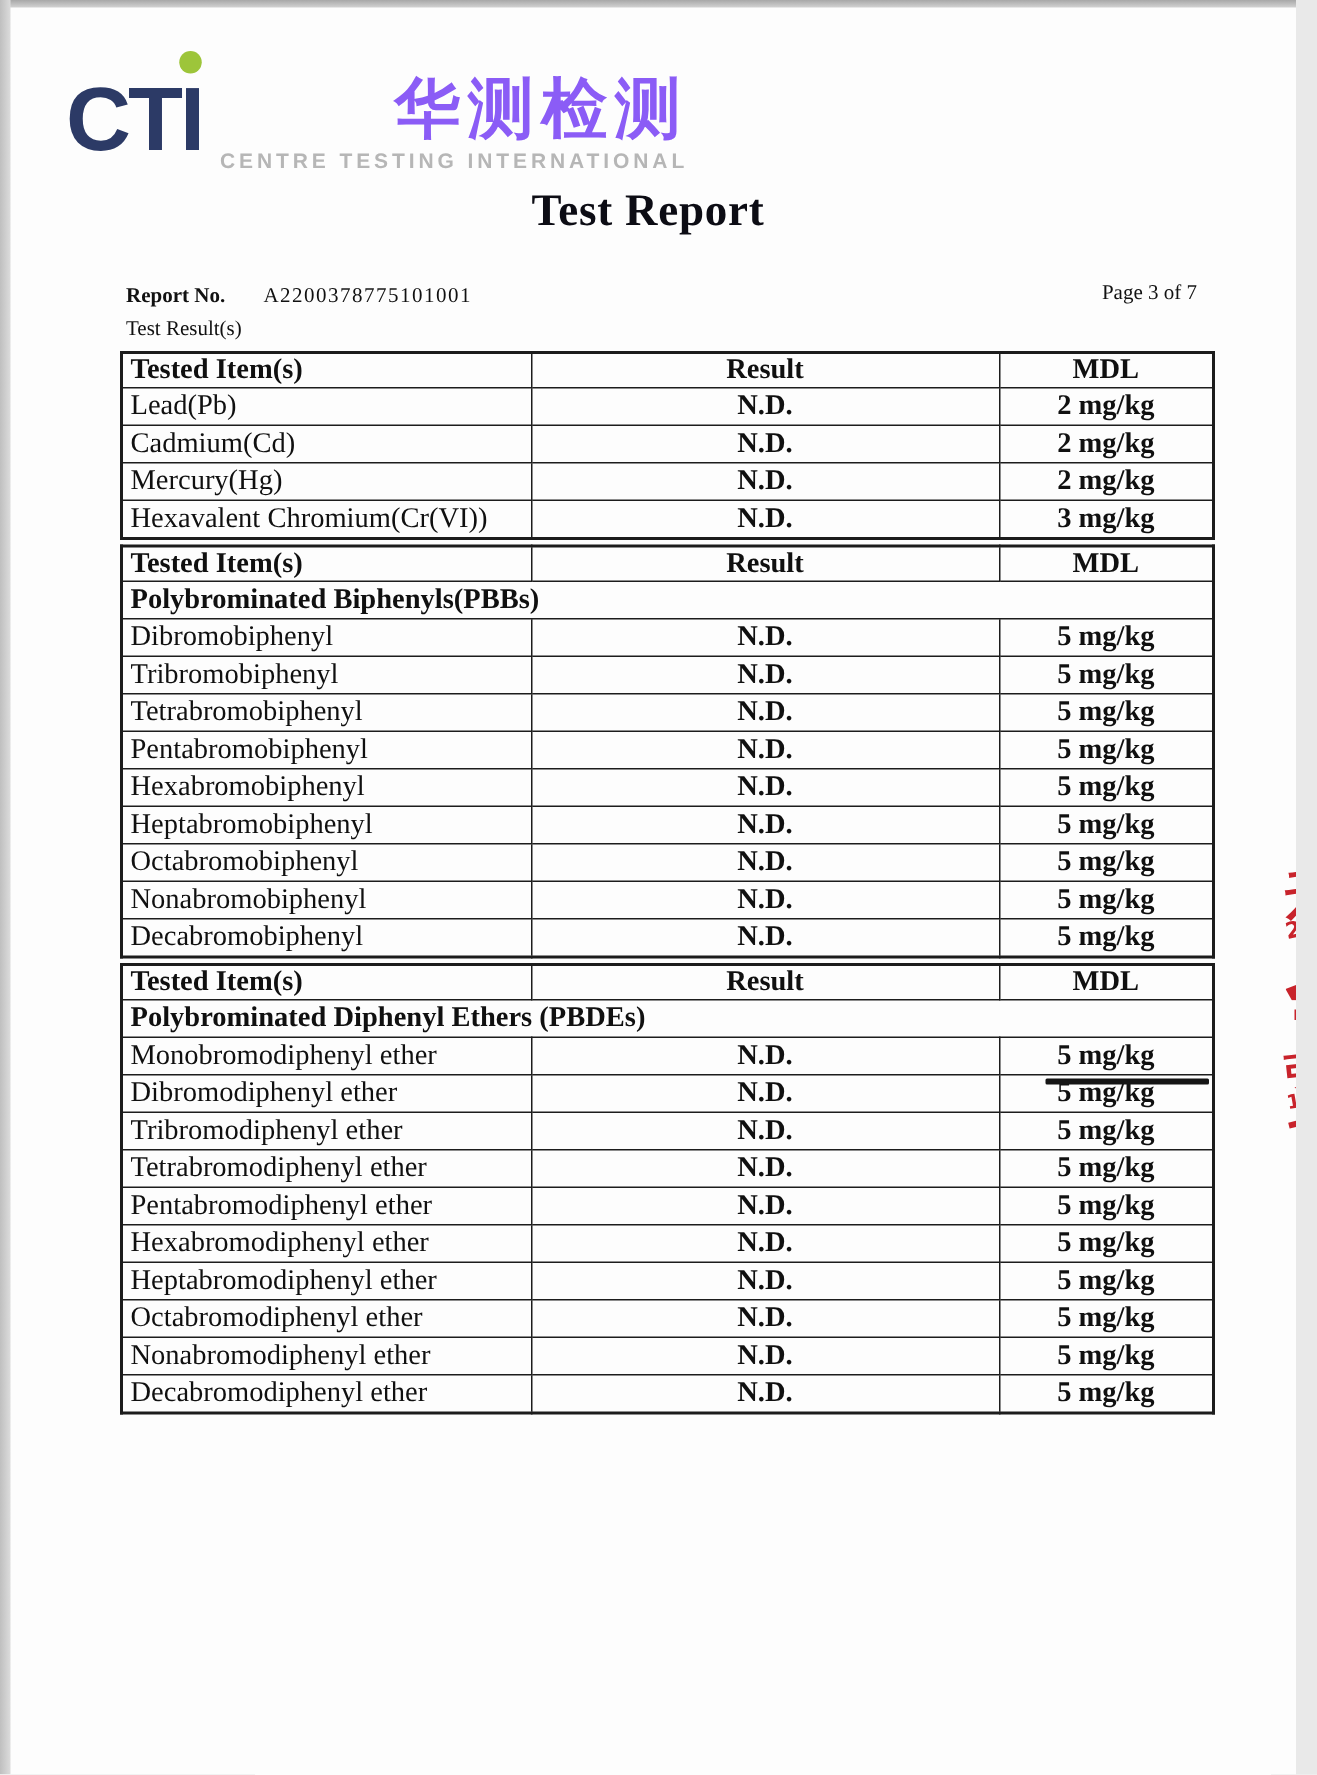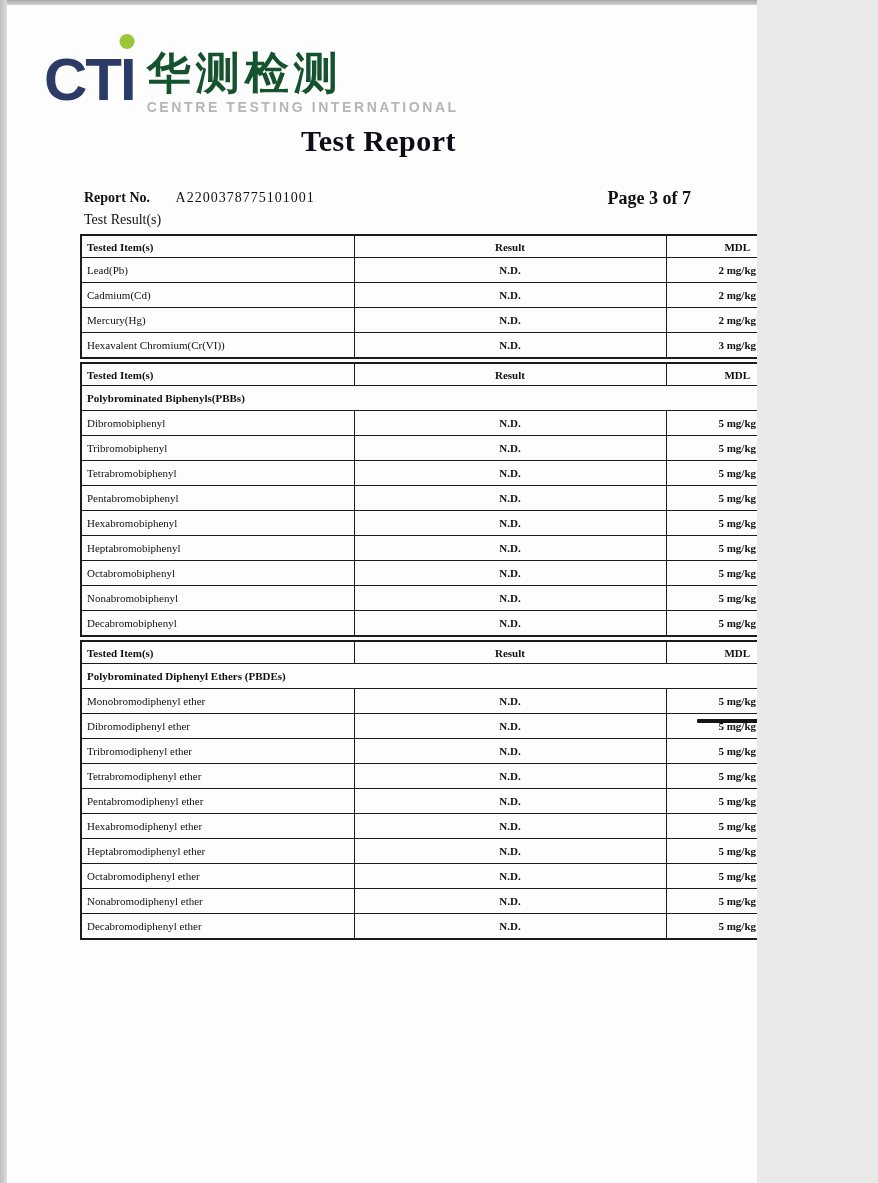--- a/index.html
+++ b/index.html
@@ -1,52 +1,52 @@
 <!DOCTYPE html>
 <html style="--logo-blue: #2c3a66; --logo-green: #9dc53a; --stamp-red: #c8232b; --table-border: #1c1c1c;"><head>
 <meta charset="utf-8">
 <style>
   html,body{margin:0;padding:0;background:#e9e9e9;}
   .page{
-    position:relative;width:757px;height:1183px;background:#fdfdfd;
+    position:relative;width:864px;height:1183px;background:#fdfdfd;
     overflow:hidden;font-family:"Liberation Serif",serif;color:#111;
   }
   .edge-top{position:absolute;left:0;top:0;width:878px;height:5px;
     background:linear-gradient(#a8a8a8,#d2d2d2);}
   .edge-left{position:absolute;left:0;top:0;width:7px;height:1183px;
     background:linear-gradient(90deg,#bfbfbf,#dcdcdc);}
 
   
   .logo{position:absolute;left:44px;top:36px;display:flex;align-items:flex-start;}
   .cti{font-family:"Liberation Sans",sans-serif;font-weight:900;
     font-size:60px;line-height:1;letter-spacing:-2px;color:var(--logo-blue,#2c3a66);
     padding-top:14px;}
   .cti-i{position:relative;display:inline-block;}
   .cti-i::after{content:"";position:absolute;left:46%;transform:translateX(-50%);
     top:-16px;width:15px;height:15px;border-radius:50%;
     background:var(--logo-green,#9dc53a);}
   .cn-wrap{margin-left:12px;padding-top:14px;}
   .cn{font-family:"Liberation Sans",sans-serif;font-weight:600;font-size:44px;
-    line-height:1.05;letter-spacing:5px;color:#14532d;}
+    line-height:1.05;letter-spacing:5px;color:#8b5cf6;text-align:right;}
   .cn-sub{font-family:"Liberation Sans",sans-serif;font-weight:700;font-size:14px;
     letter-spacing:2.6px;color:#b6b6b6;margin-top:3px;}
 
   
   .title{position:absolute;top:124px;left:0;width:100%;text-align:center;
     font-size:30px;font-weight:bold;color:#0c0c14;letter-spacing:.5px;}
   .report-line{position:absolute;top:190px;left:84px;font-size:14px;white-space:nowrap;}
   .report-line .lbl{font-weight:bold;}
   .report-line .val{margin-left:22px;letter-spacing:1px;}
-  .page-no{position:absolute;top:188px;right:66px;font-size:18px;font-weight:bold;margin-left:25px;}
+  .page-no{position:absolute;top:188px;right:66px;font-size:14px;font-weight:normal;margin-left:25px;}
   .results-heading{position:absolute;top:212px;left:84px;font-size:14px;font-weight:normal;}
 
   
   #tables-root{position:absolute;top:234px;left:80px;width:728px;}
   table.result-table{border-collapse:collapse;table-layout:fixed;width:728px;
-    margin-bottom:3px;font-family:"Liberation Serif",serif;font-size:11px;
+    margin-bottom:3px;font-family:"Liberation Serif",serif;font-size:19px;
     color:#101010;border:2px solid var(--table-border,#1c1c1c);}
   .result-table th,.result-table td{border:1px solid var(--table-border,#1c1c1c);
     padding:0 5px;overflow:hidden;white-space:nowrap;}
   .result-table th{height:21px;font-weight:bold;}
   .result-table td{height:24px;}
   .al{text-align:left;}
   .ac{text-align:center;}
   .val-bold{font-weight:bold;margin-top:28px;}
   .group-cell{font-weight:bold;text-align:left;height:22px;}
 

